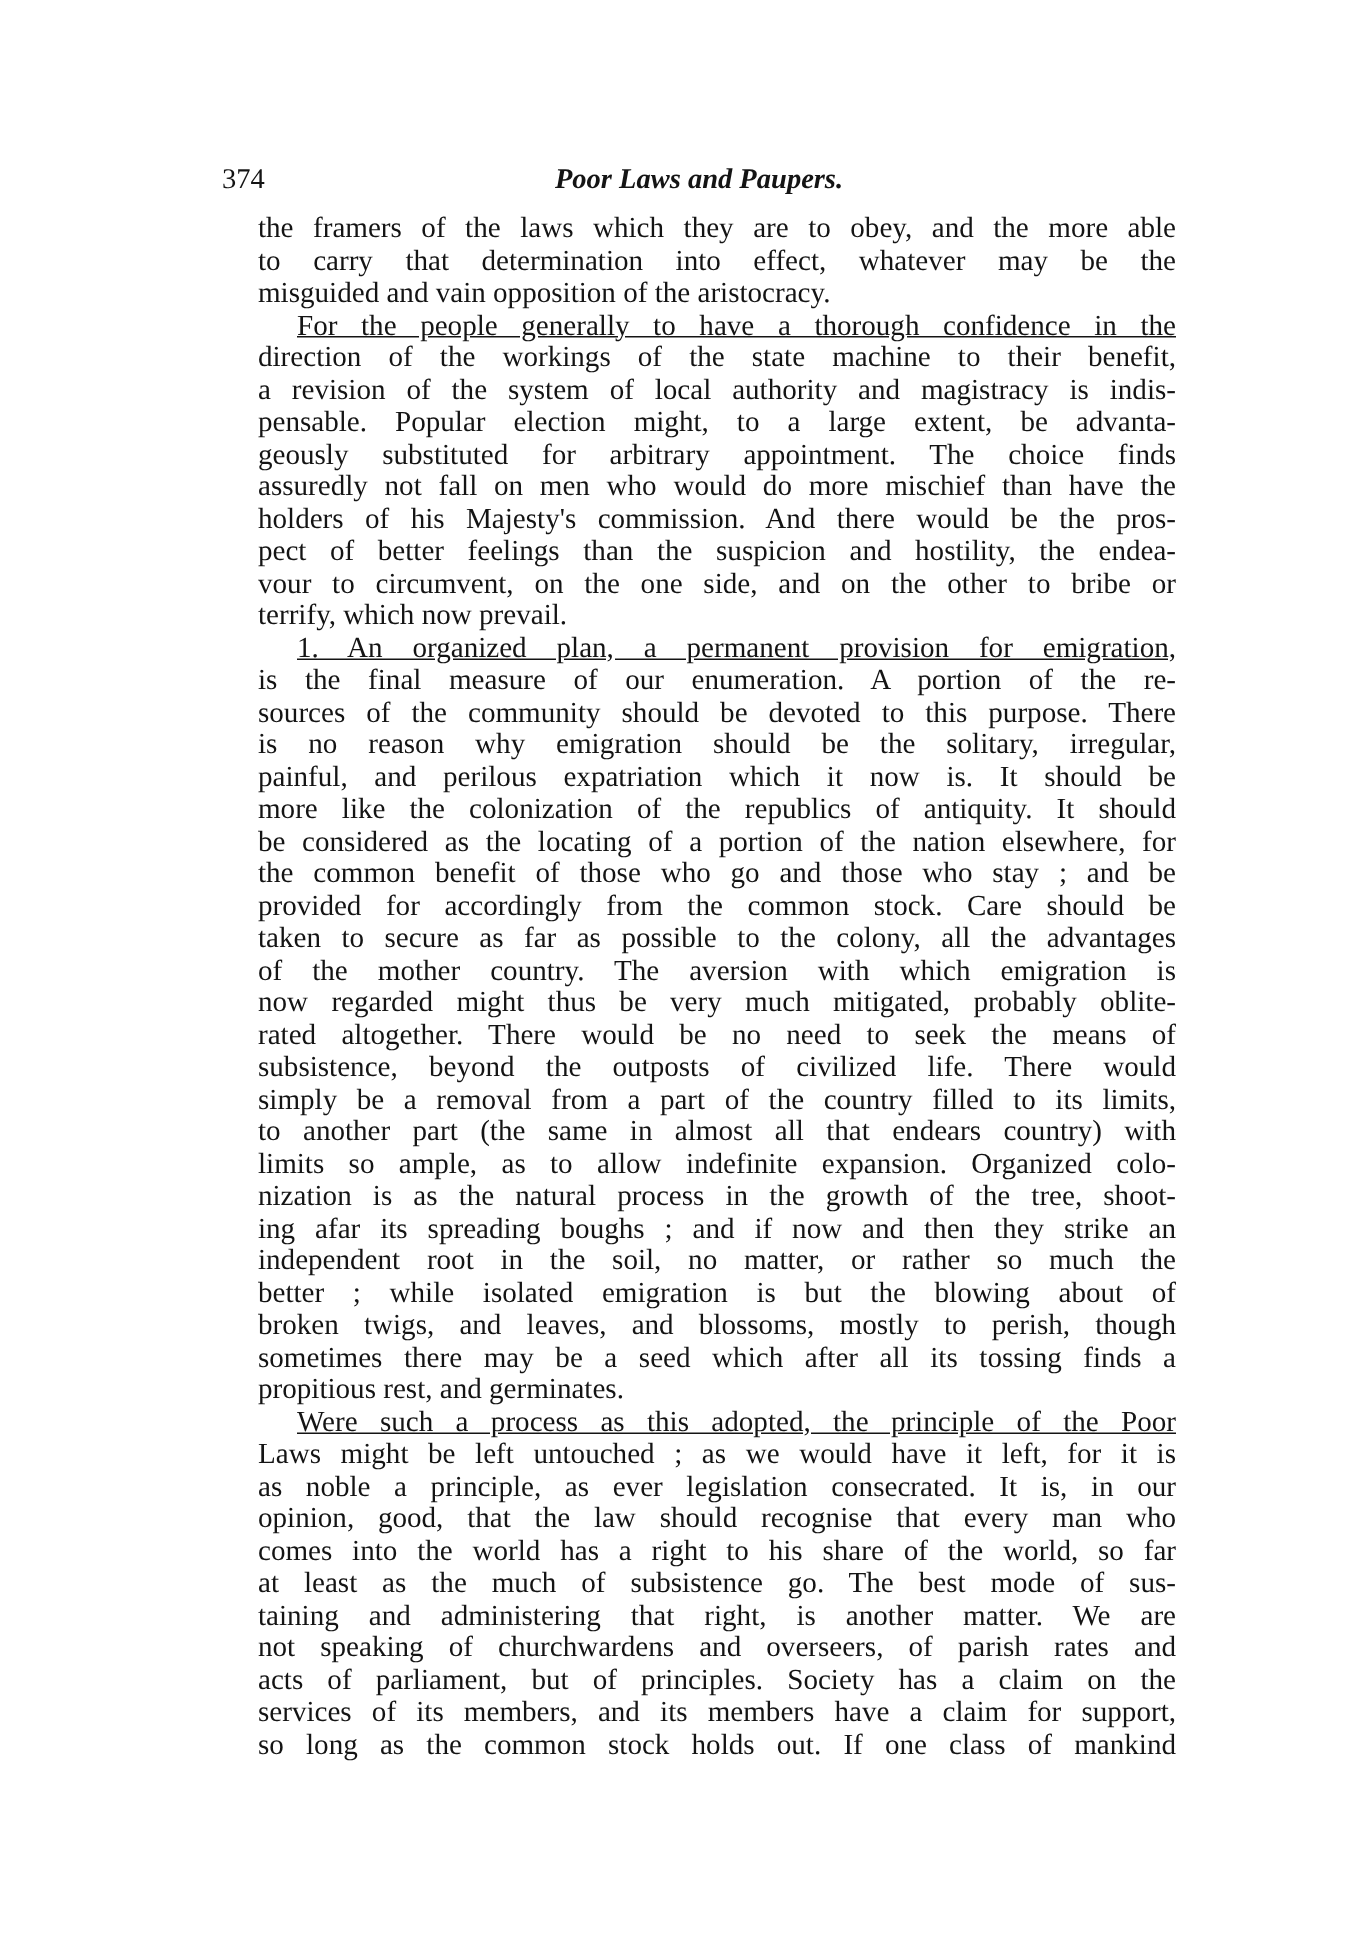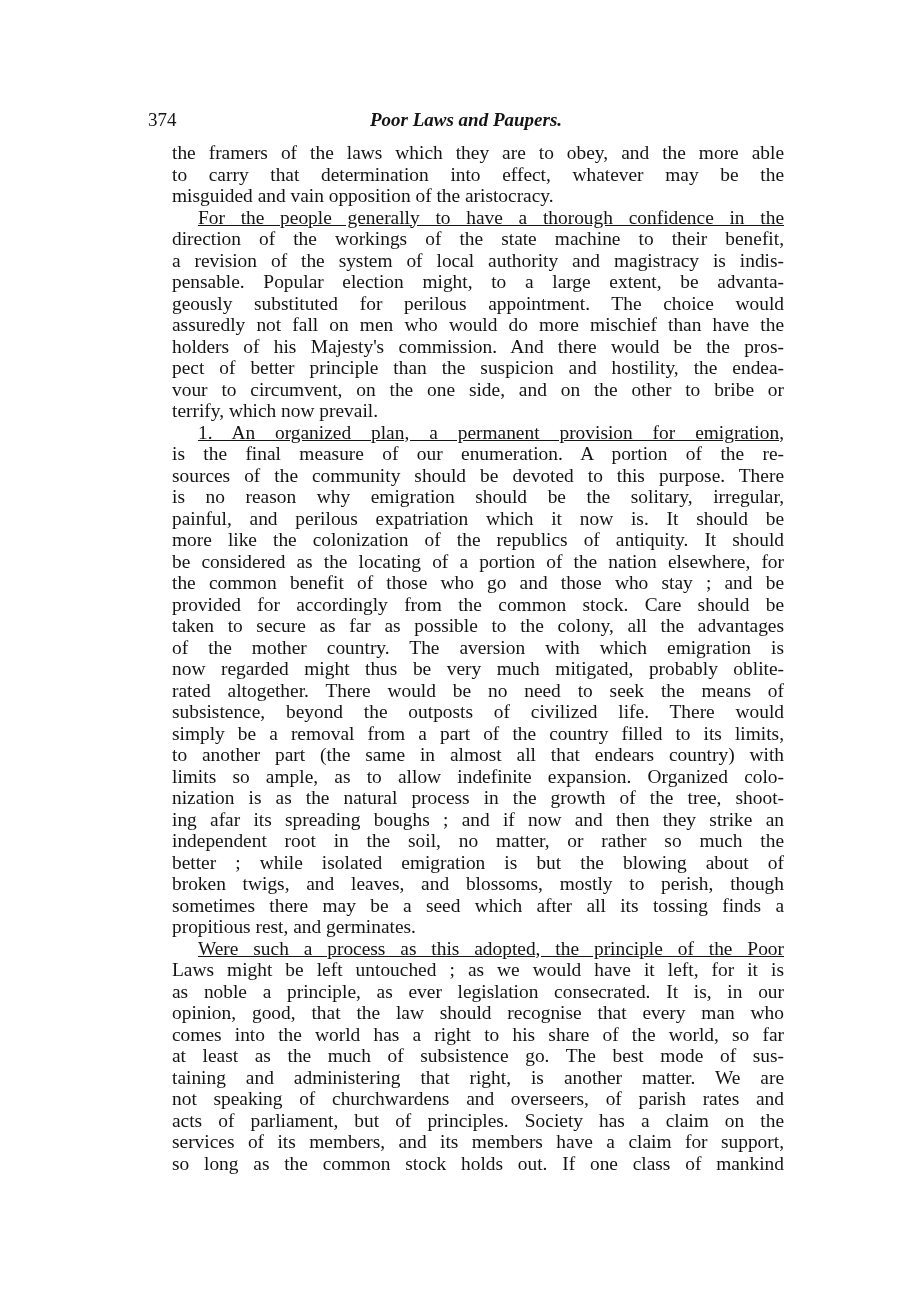--- a/index.html
+++ b/index.html
@@ -66,24 +66,24 @@
   </div>
 
   <div class="body-text">
     <span class="line">the framers of the laws which they are to obey, and the more able</span>
     <span class="line">to carry that determination into effect, whatever may be the</span>
     <span class="line last">misguided and vain opposition of the aristocracy.</span>
     <span class="line indent">For the people generally to have a thorough confidence in the</span>
     <span class="line">direction of the workings of the state machine to their benefit,</span>
     <span class="line">a revision of the system of local authority and magistracy is indis-</span>
     <span class="line">pensable. Popular election might, to a large extent, be advanta-</span>
-    <span class="line">geously substituted for perilous appointment. The choice would</span>
+    <span class="line">geously substituted for arbitrary appointment. The choice finds</span>
     <span class="line">assuredly not fall on men who would do more mischief than have the</span>
     <span class="line">holders of his Majesty's commission. And there would be the pros-</span>
-    <span class="line">pect of better principle than the suspicion and hostility, the endea-</span>
+    <span class="line">pect of better feelings than the suspicion and hostility, the endea-</span>
     <span class="line">vour to circumvent, on the one side, and on the other to bribe or</span>
     <span class="line last">terrify, which now prevail.</span>
     <span class="line indent">1. An organized plan, a permanent provision for emigration,</span>
     <span class="line">is the final measure of our enumeration. A portion of the re-</span>
     <span class="line">sources of the community should be devoted to this purpose. There</span>
     <span class="line">is no reason why emigration should be the solitary, irregular,</span>
     <span class="line">painful, and perilous expatriation which it now is. It should be</span>
     <span class="line">more like the colonization of the republics of antiquity. It should</span>
     <span class="line">be considered as the locating of a portion of the nation elsewhere, for</span>
     <span class="line">the common benefit of those who go and those who stay ; and be</span>

